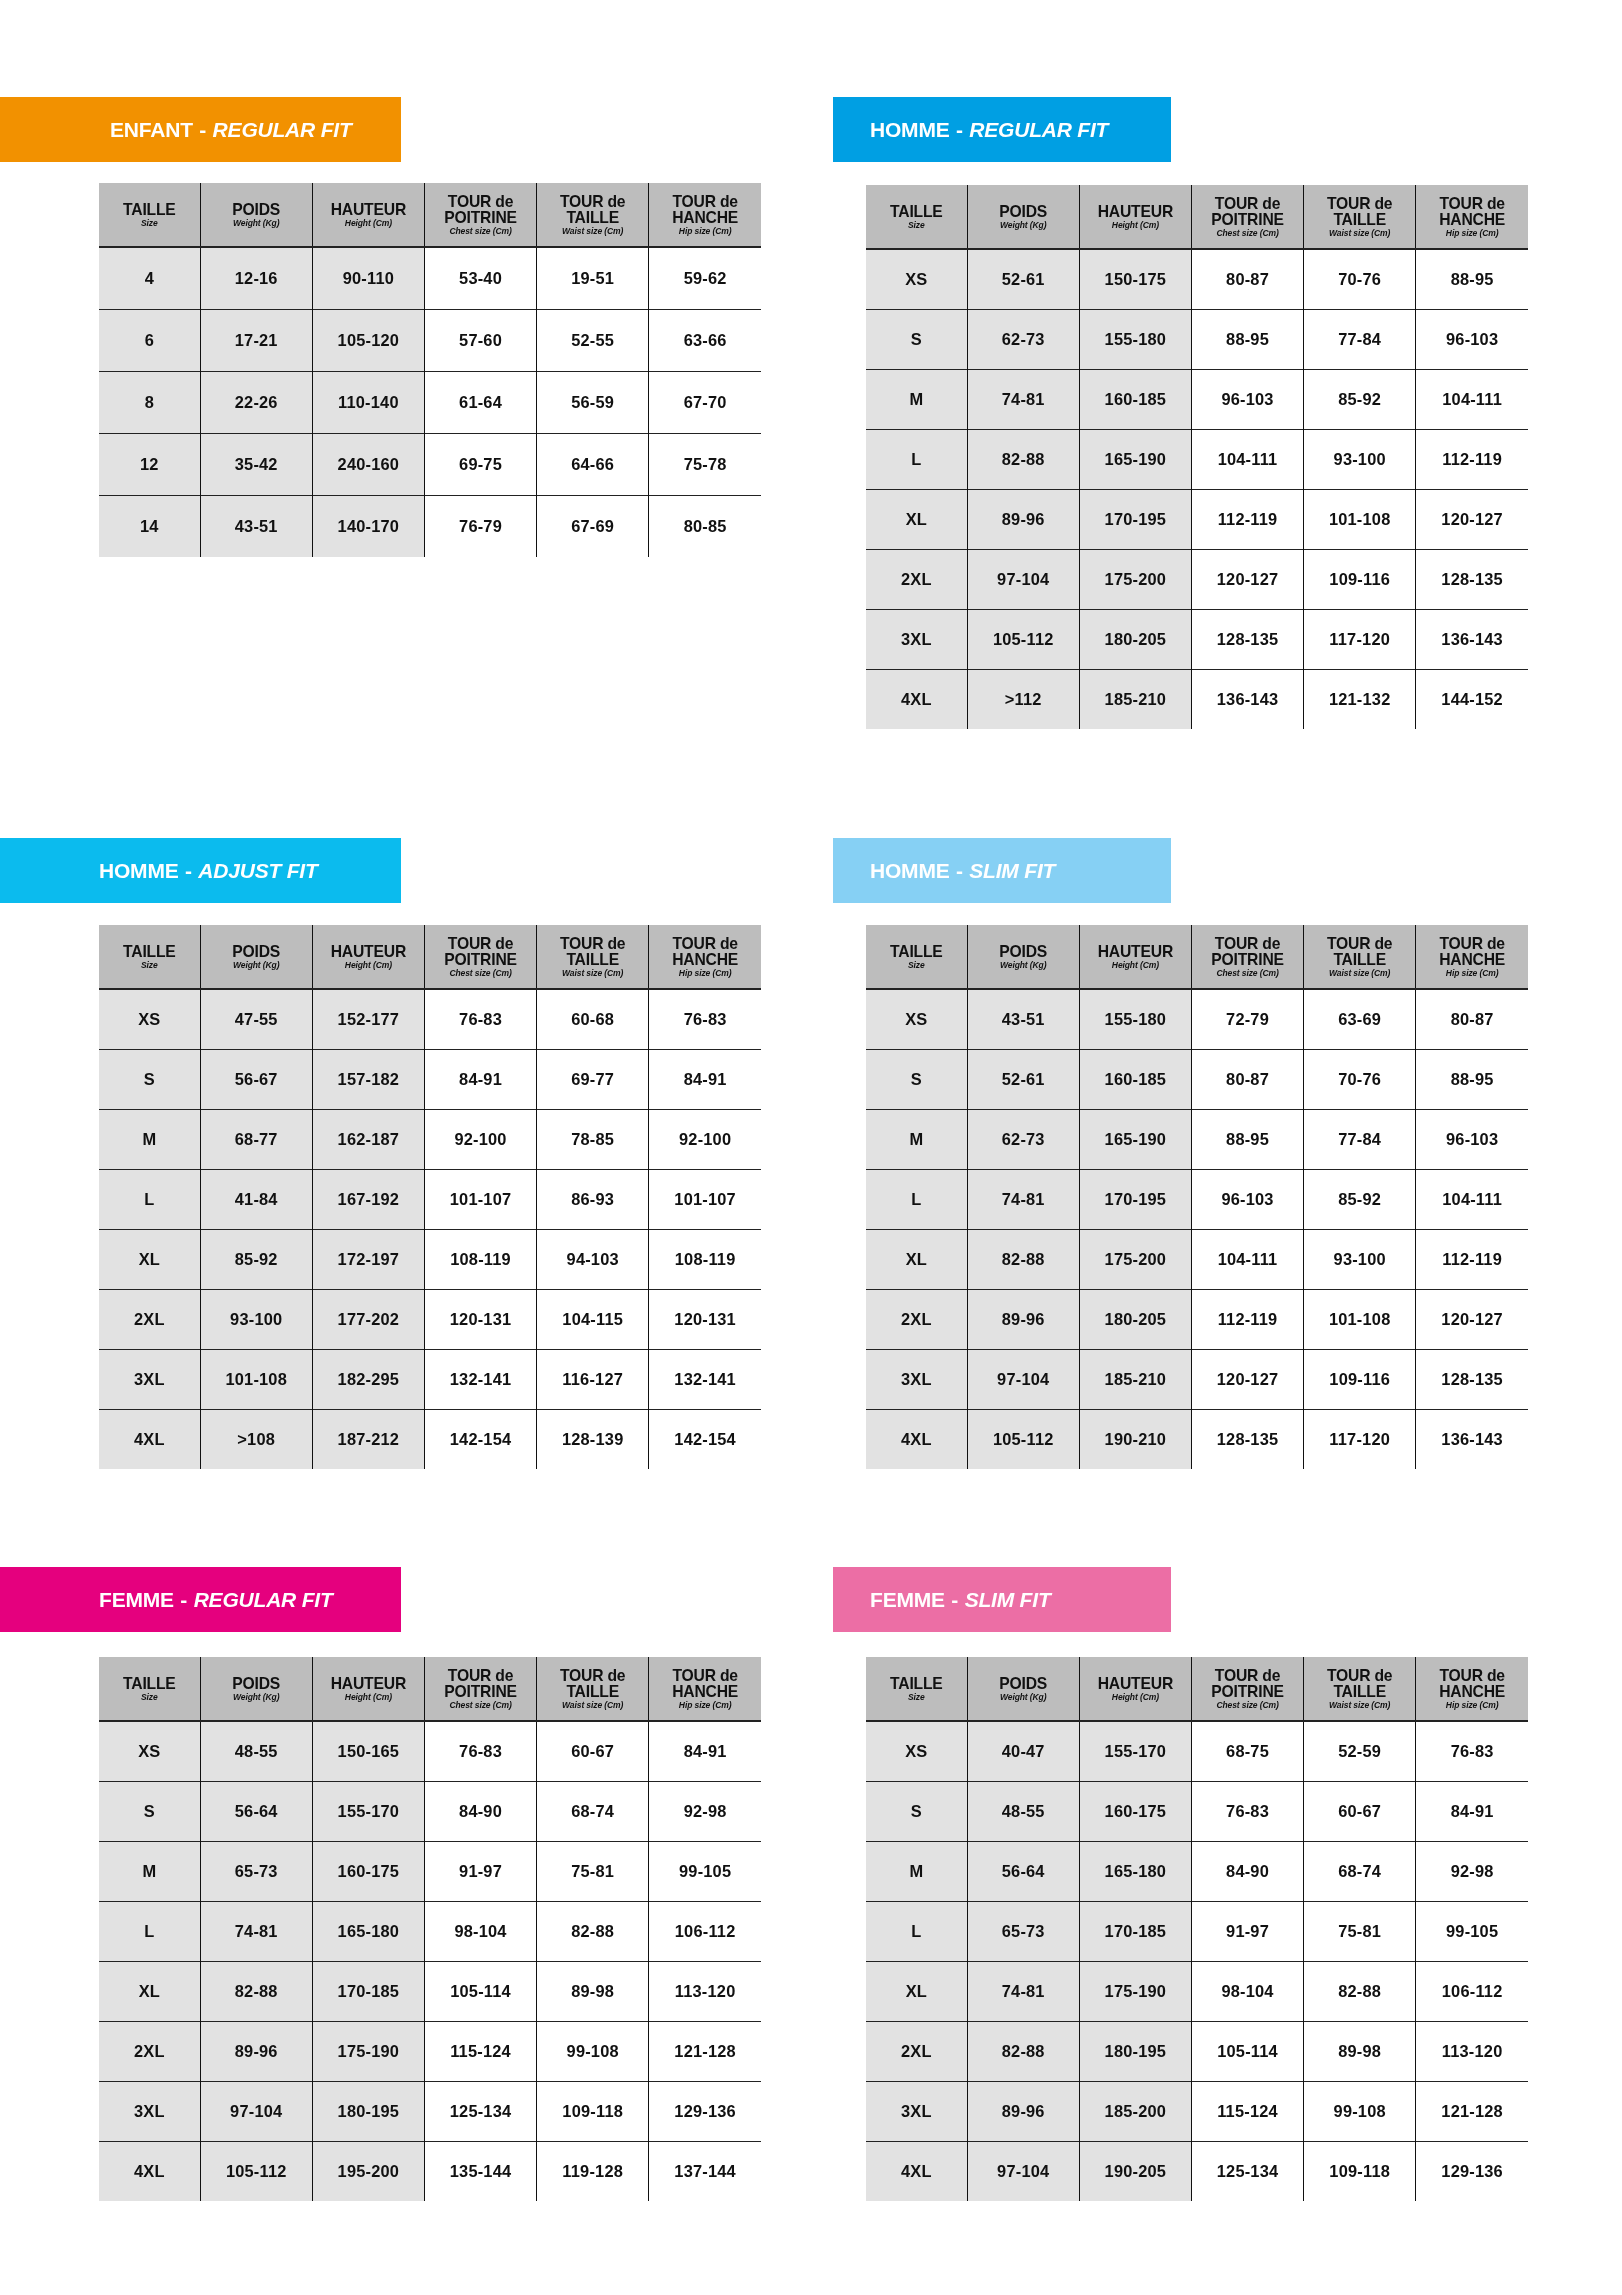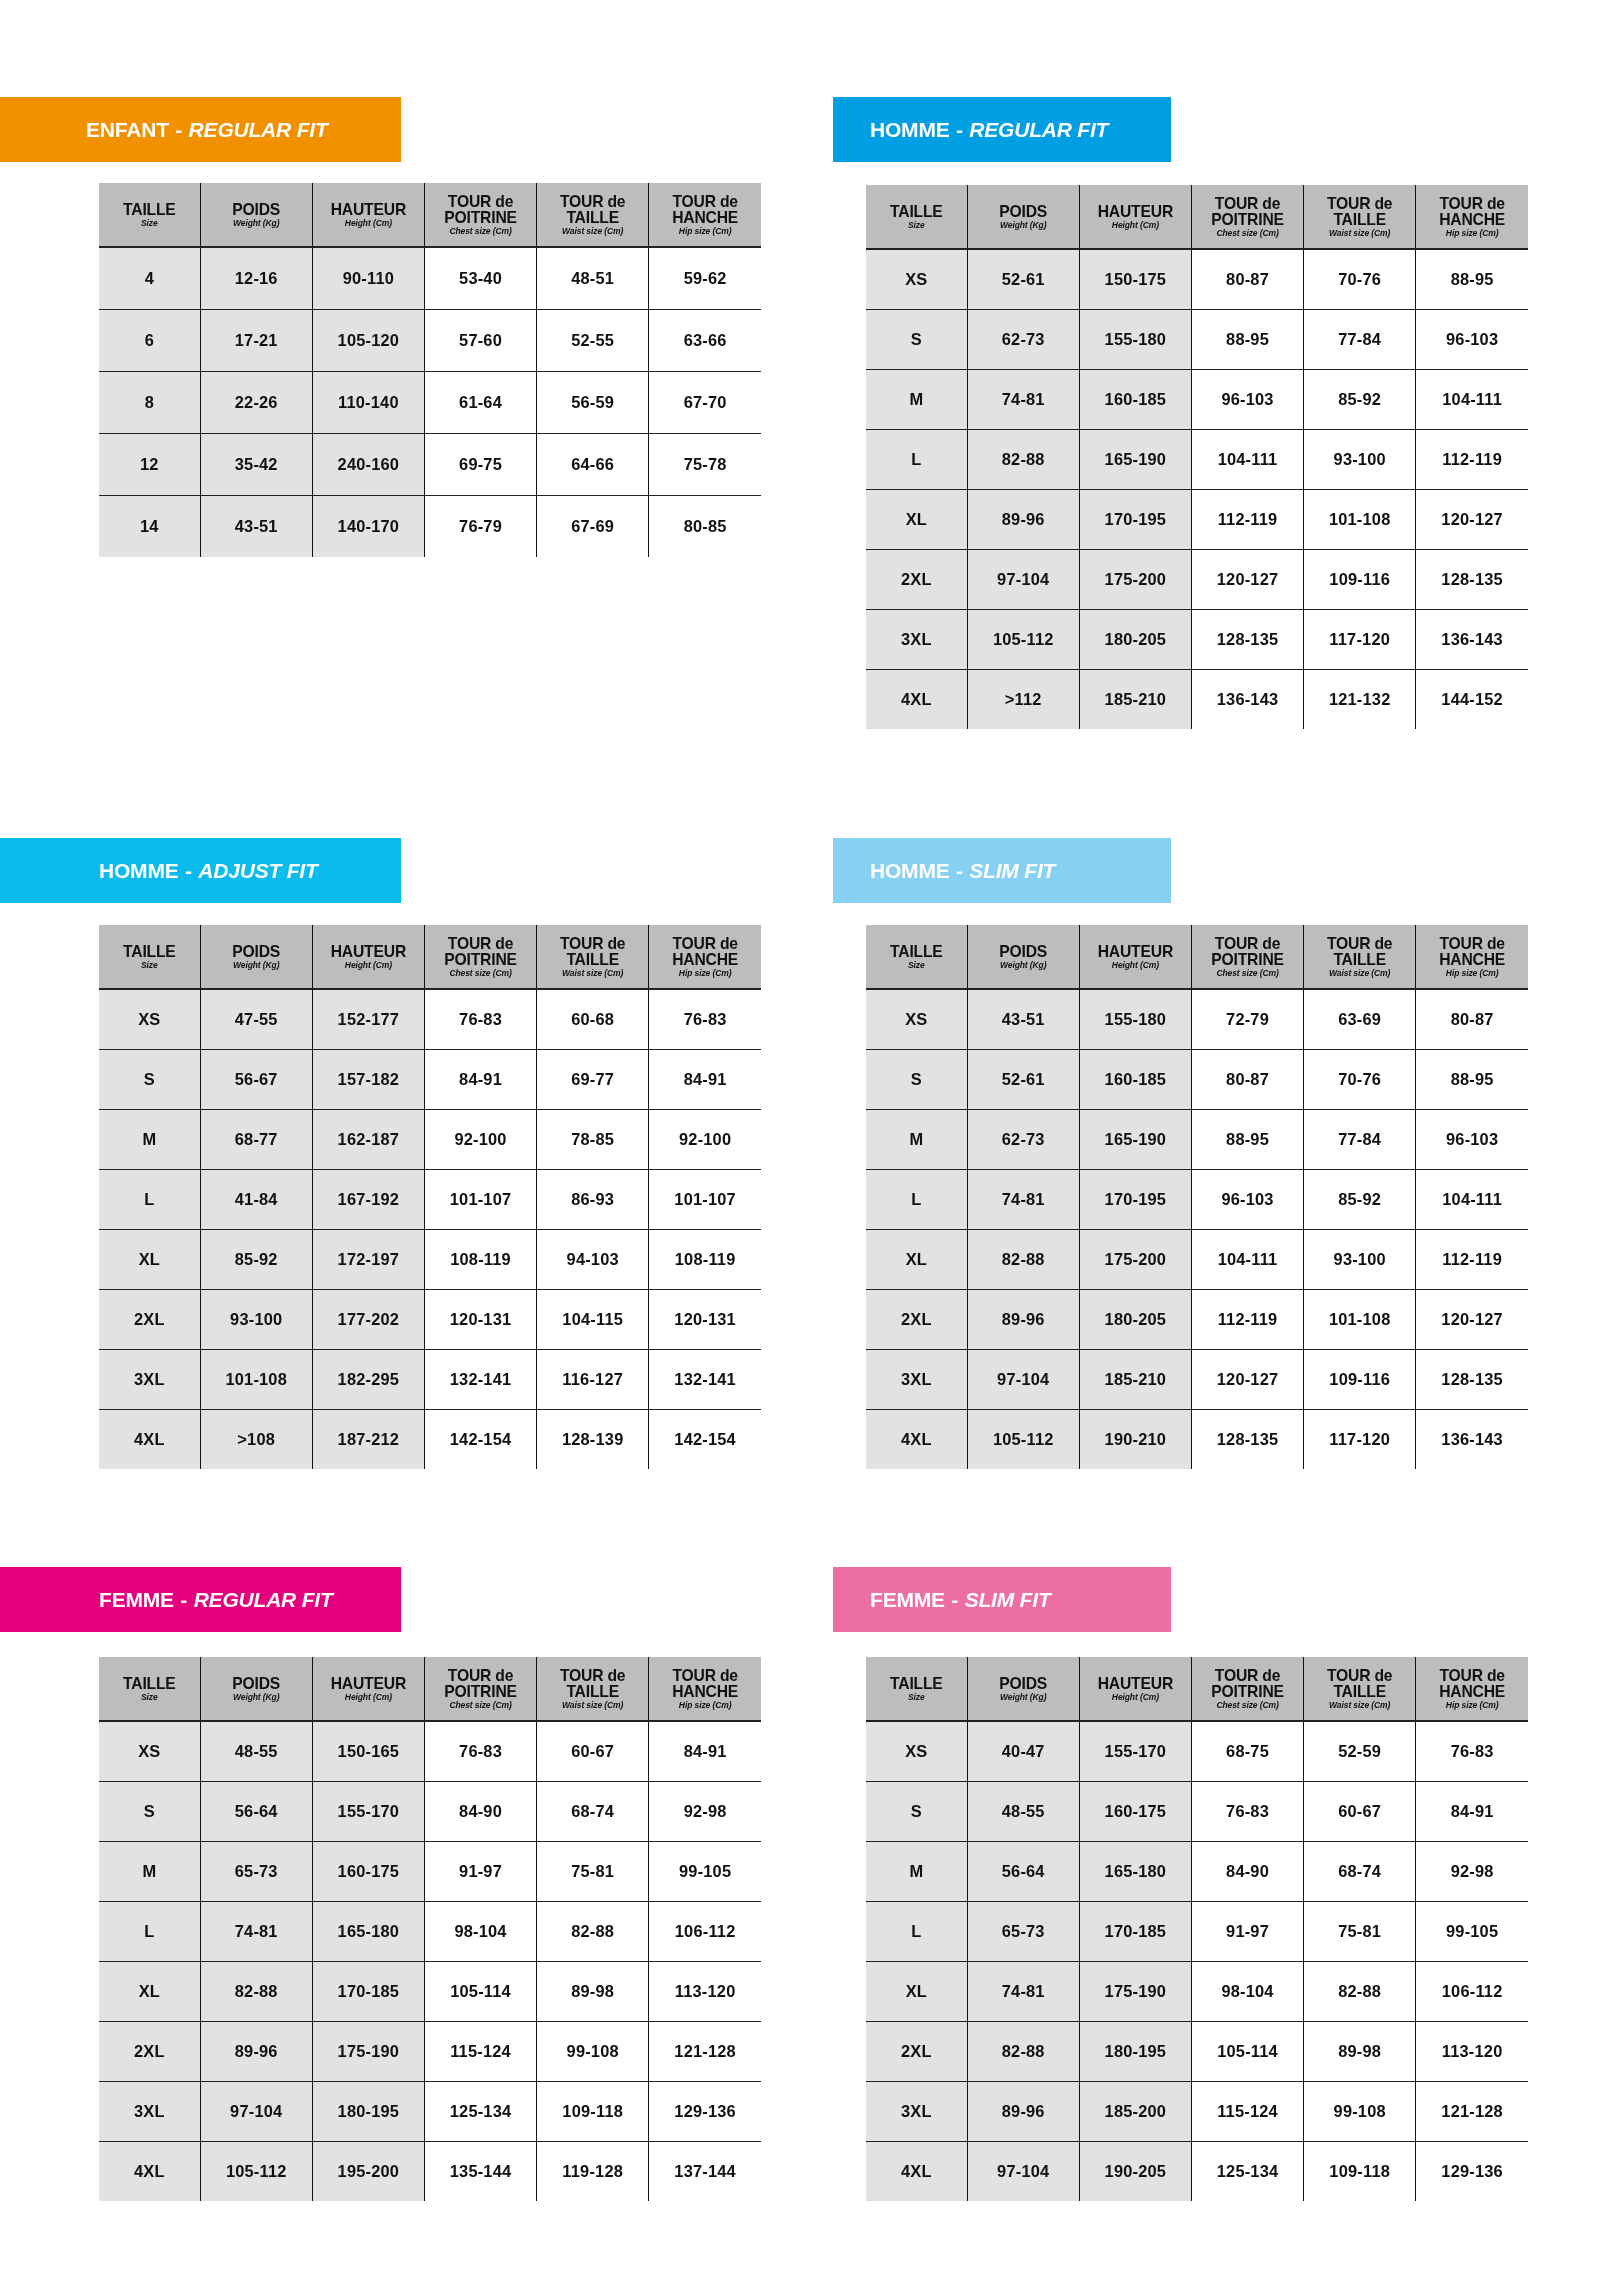--- a/index.html
+++ b/index.html
@@ -19,21 +19,21 @@
   .tbl td.plain { background: #ffffff; }
   .h-main { display: block; font-weight: bold; font-size: 15.7px; letter-spacing: -0.2px; }
   .h-sub { display: block; font-style: italic; font-size: 8.5px; margin-top: 1.3px; letter-spacing: -0.1px; }
   col.c0 { width: 101px; }
   col.cn { width: 112px; }
 </style>
 </head>
 <body>
 
 <div id="root">
-    <div class="banner" style="left: 0px; top: 97px; width: 401px; background: rgb(242, 145, 0); padding-left: 86px;">
+    <div class="banner" style="left: 0px; top: 97px; width: 401px; background: rgb(242, 145, 0); padding-left: 110px;">
       <span>ENFANT</span>
       <span class="sep">-</span>
       <span class="fit">REGULAR FIT</span>
     </div>
     <table class="tbl" style="left: 99px; top: 183px;">
       <colgroup>
         <col class="c0">
         <col class="cn">
         <col class="cn">
         <col class="cn">
@@ -70,21 +70,21 @@
             <span class="h-sub">Hip size (Cm)</span>
           </th>
         </tr>
       </thead>
       <tbody>
         <tr class="r0" style="height: 62px;">
           <td class="shade">4</td>
           <td class="shade">12-16</td>
           <td class="shade">90-110</td>
           <td class="plain">53-40</td>
-          <td class="plain">48-51</td>
+          <td class="plain">19-51</td>
           <td class="plain">59-62</td>
         </tr>
         <tr class="r1" style="height: 62px;">
           <td class="shade">6</td>
           <td class="shade">17-21</td>
           <td class="shade">105-120</td>
           <td class="plain">57-60</td>
           <td class="plain">52-55</td>
           <td class="plain">63-66</td>
         </tr>

